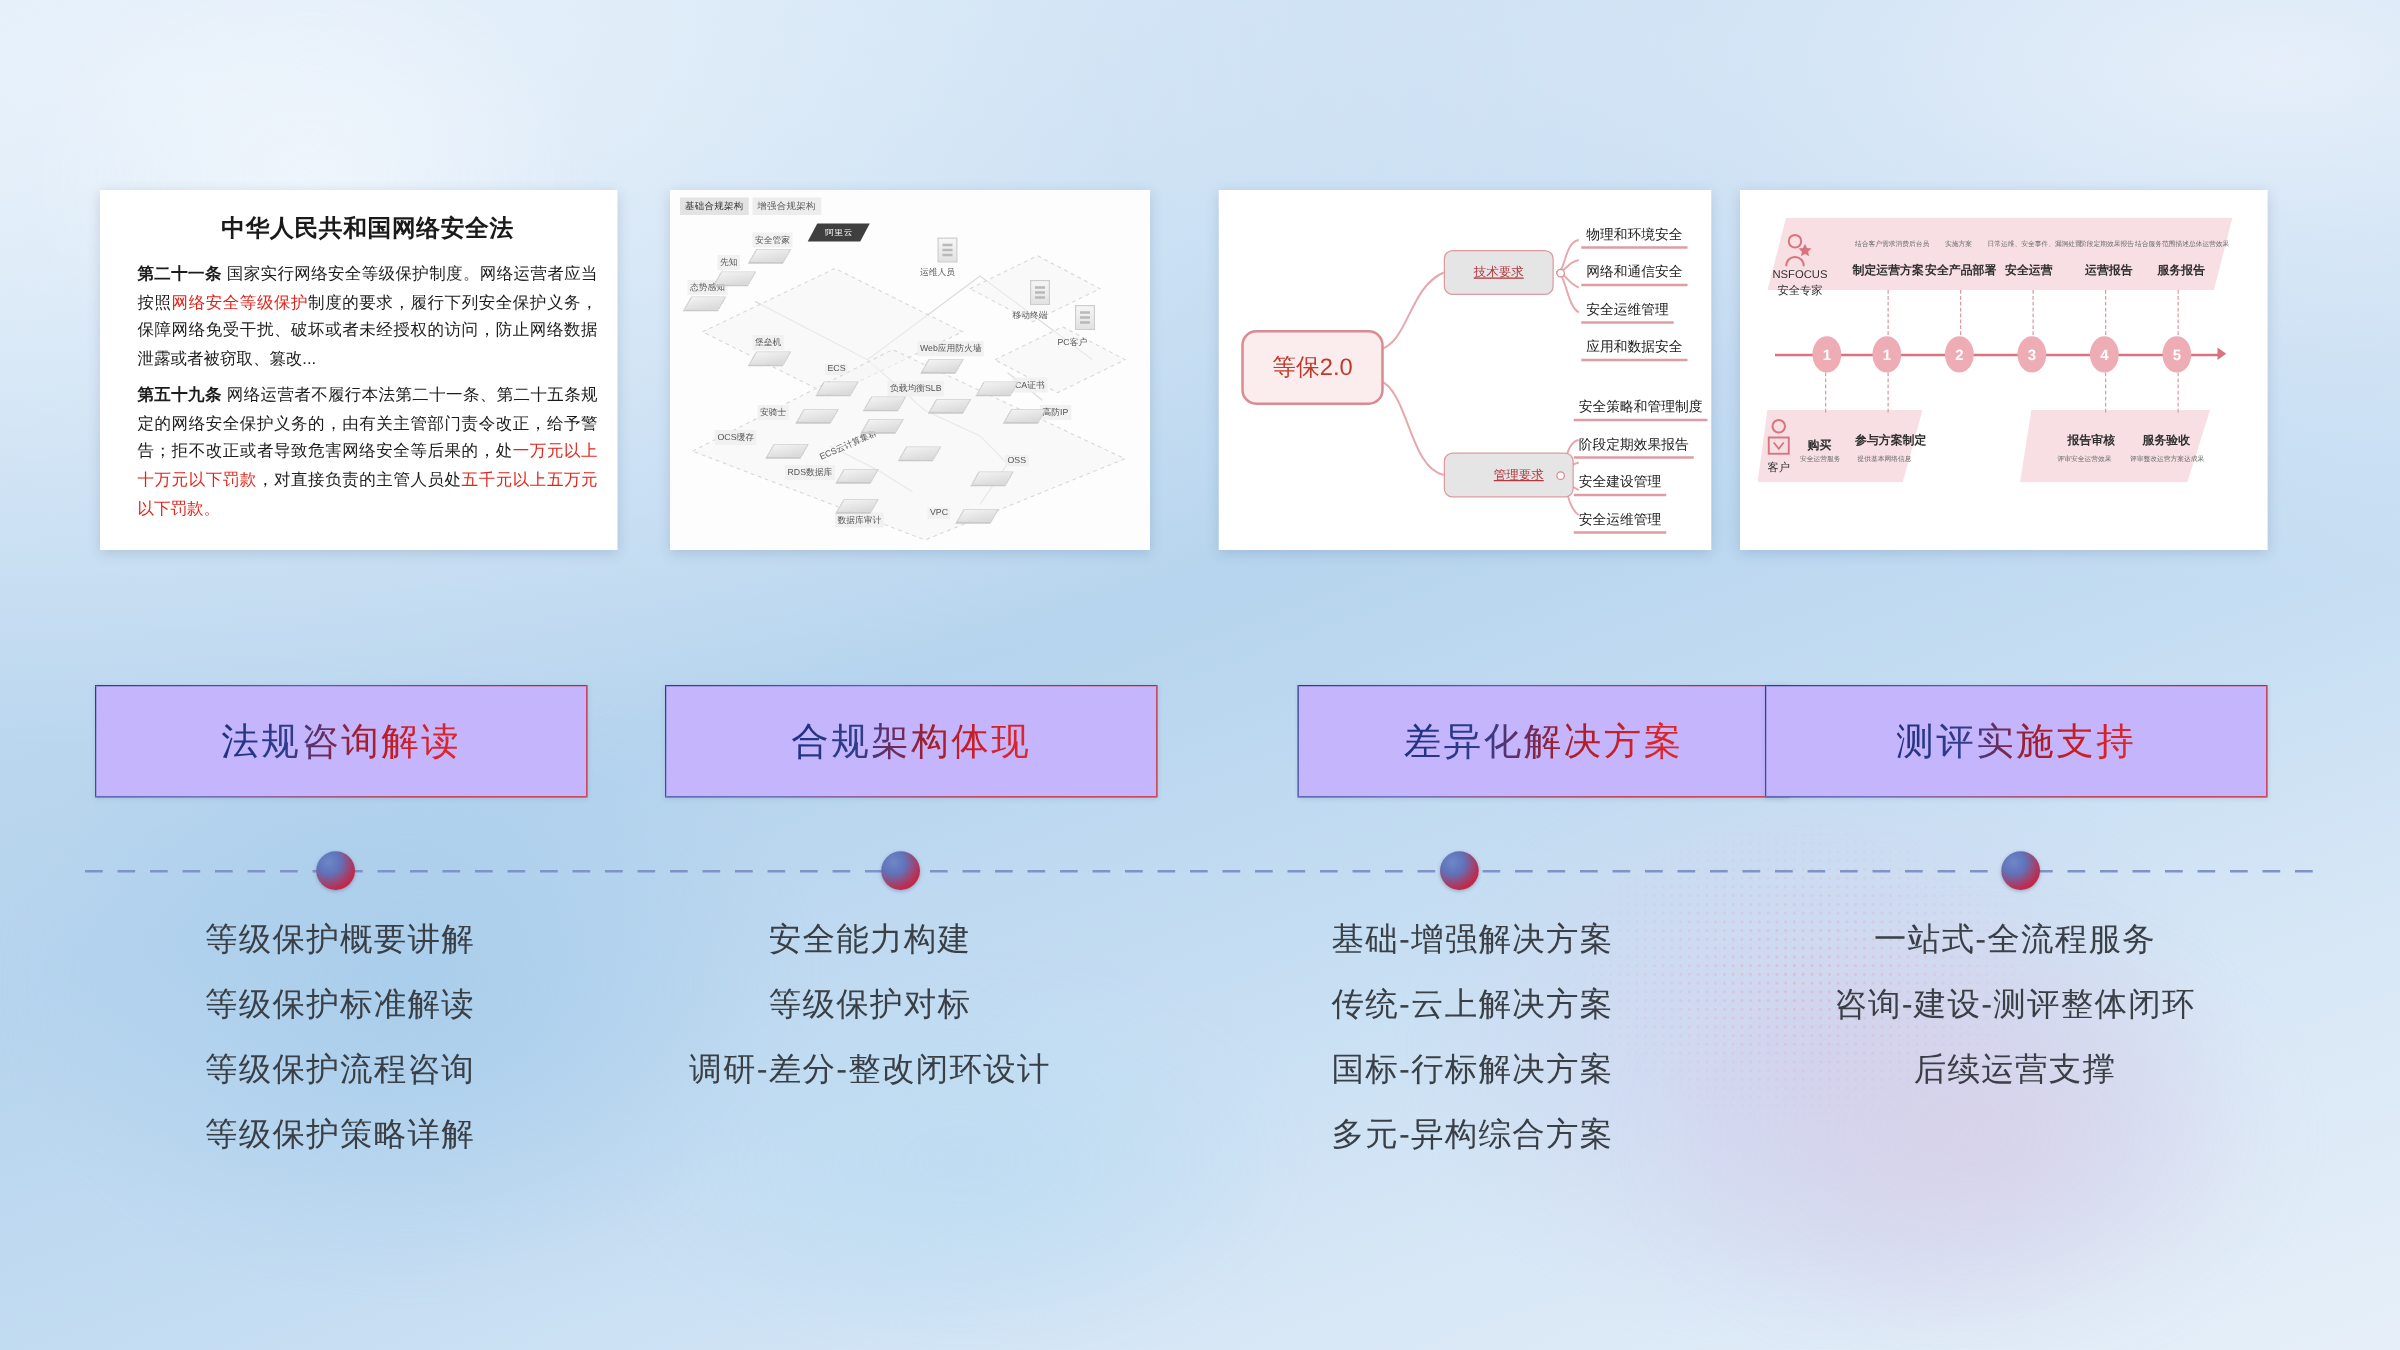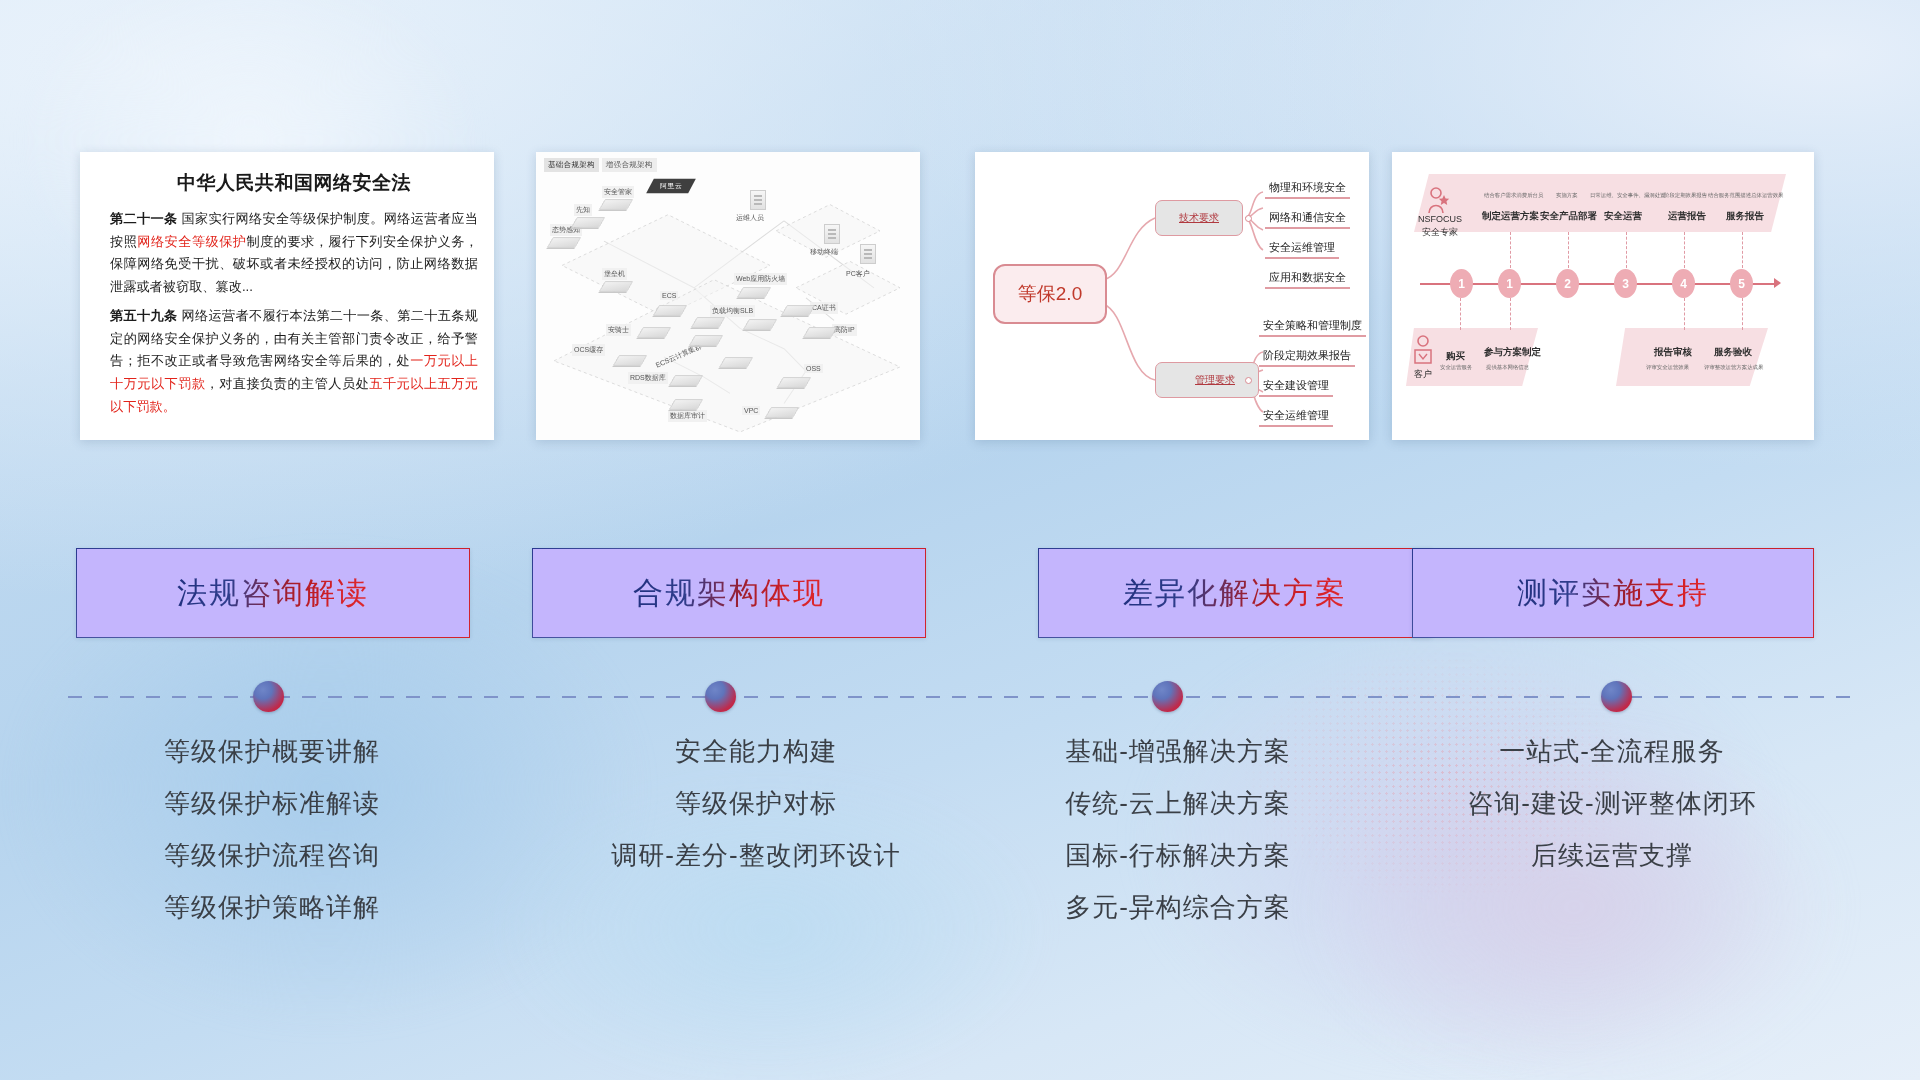--- a/index.html
+++ b/index.html
@@ -184,21 +184,21 @@
     box-shadow:0 1px 3px rgba(30,50,90,.3);}
   .tdot.d1{left:253px;}
   .tdot.d2{left:705px;}
   .tdot.d3{left:1152px;}
   .tdot.d4{left:1601px;}
 
   
   .lists{position:absolute;left:0;top:738px;width:1920px;height:300px;}
   .list{position:absolute;top:0;text-align:center;}
   .list.l1{left:76px;width:392px;}
-  .list.l2{left:560px;width:392px;text-align:center;}
+  .list.l2{left:500px;width:392px;text-align:center;}
   .list.l3{left:982px;width:392px;}
   .list.l4{left:1412px;width:400px;}
   .list-item{
     font-size:26px;color:#3a3f46;line-height:1;
     margin-bottom:26px;letter-spacing:1px;white-space:nowrap;
   }
 </style>
 </head>
 <body>
 

